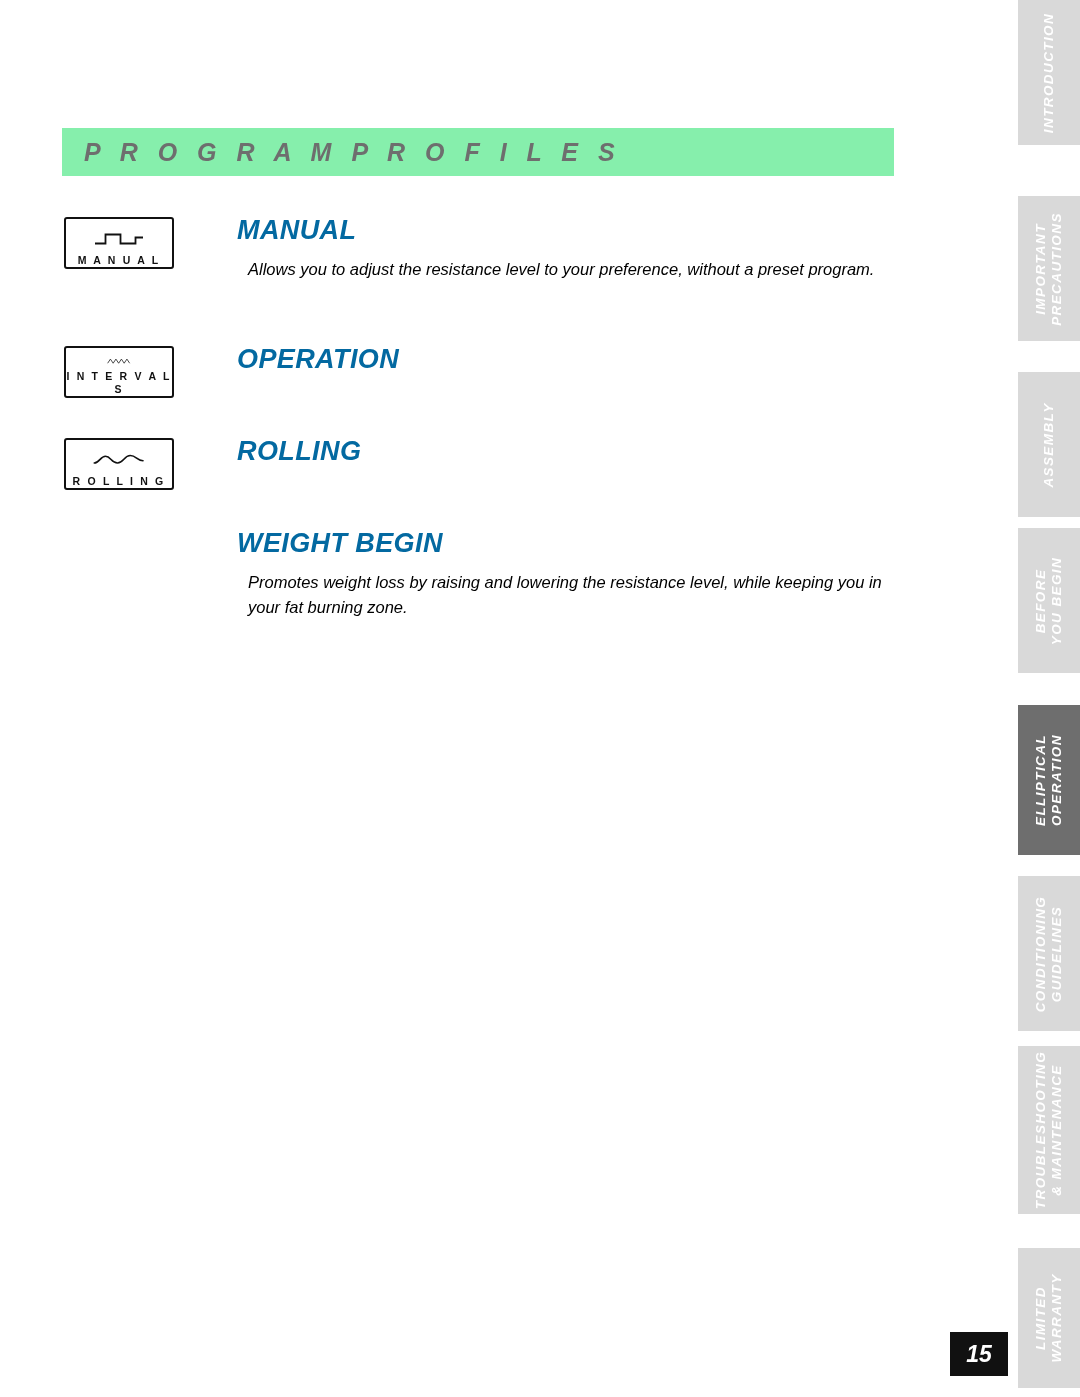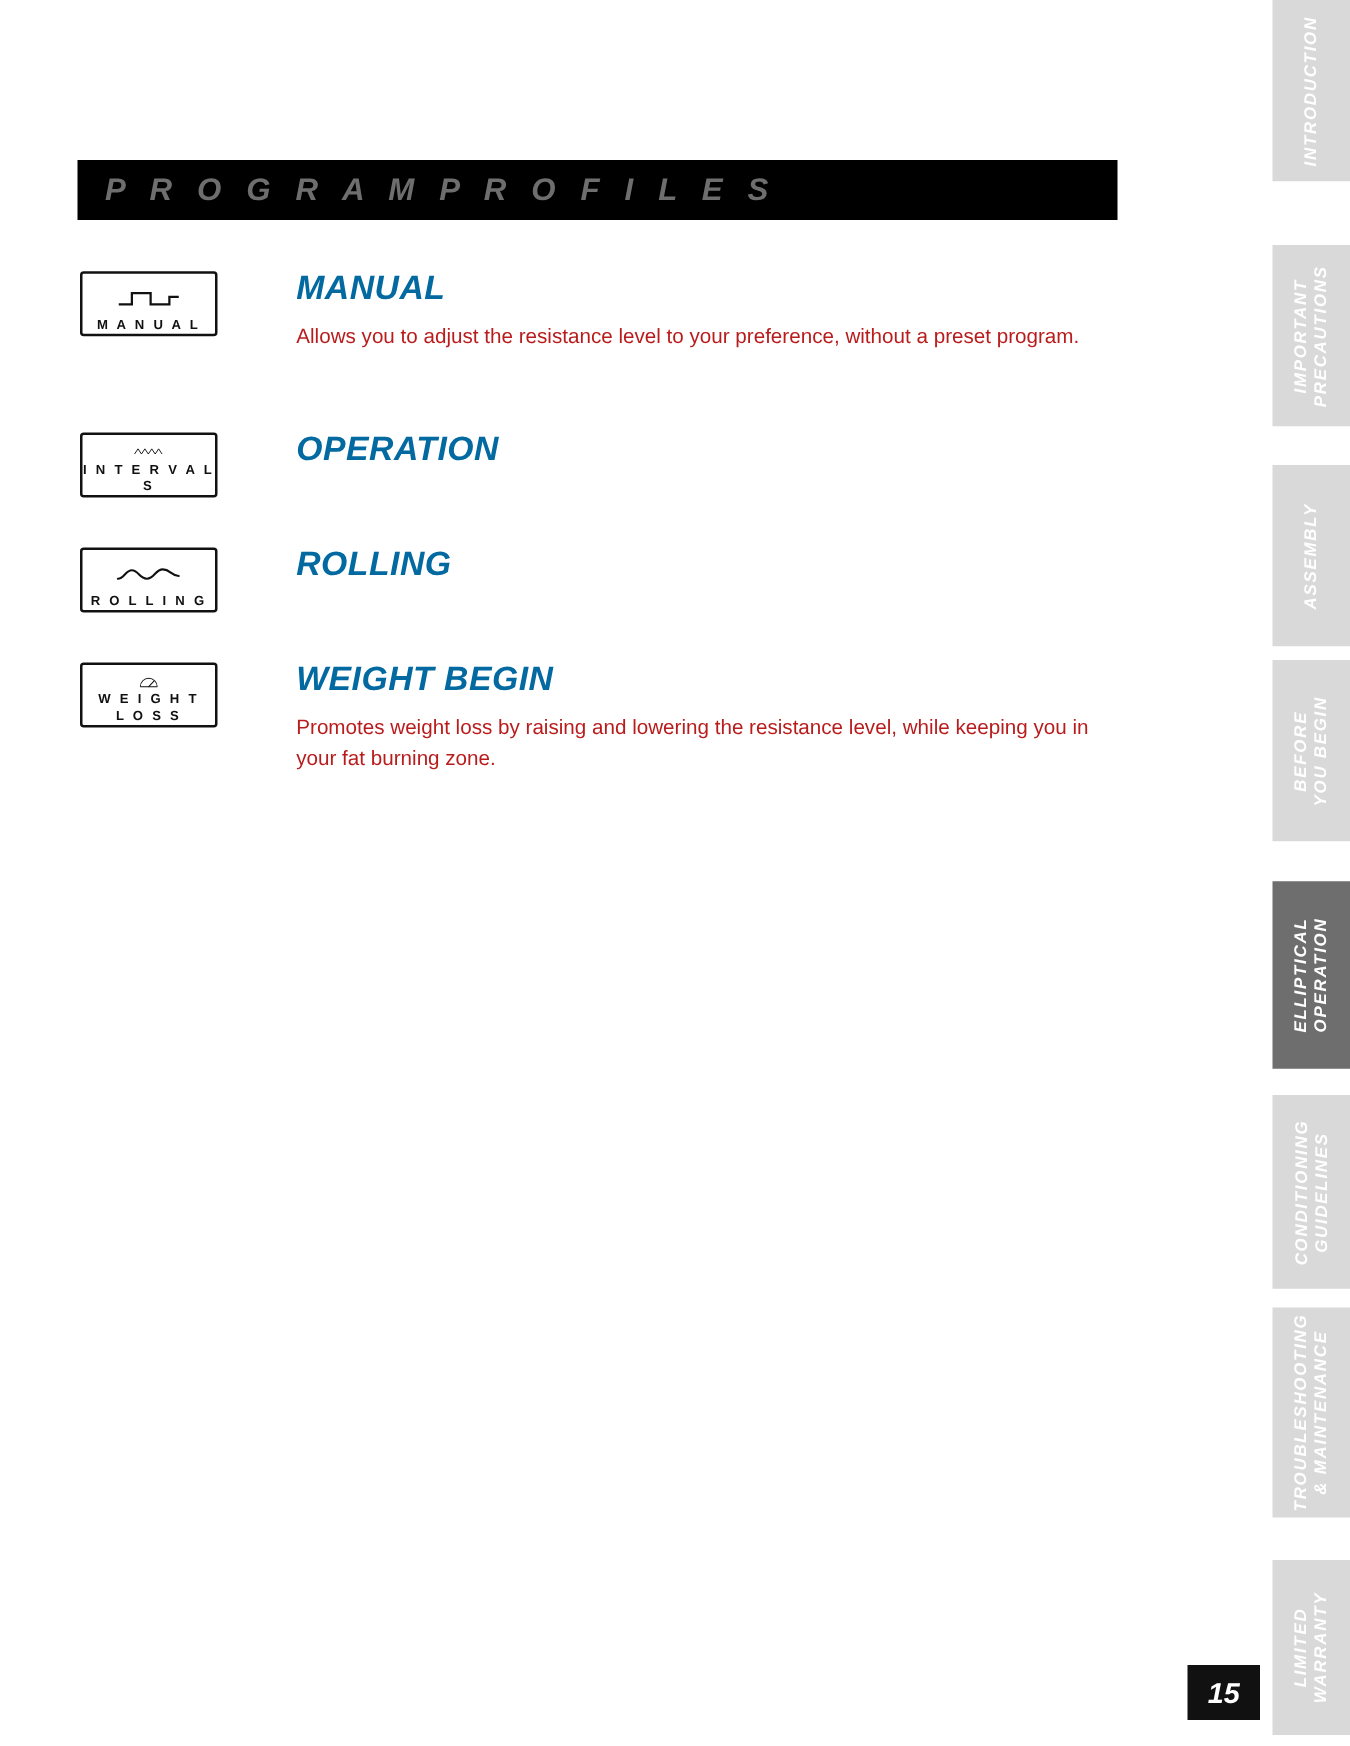--- a/index.html
+++ b/index.html
@@ -16,21 +16,21 @@
     overflow: hidden;
   }
 
   
   .title-bar {
     position: absolute;
     left: 62px;
     top: 128px;
     width: 832px;
     height: 48px;
-    background: #000000;
+    background: #86efac;
     display: flex;
     align-items: center;
   }
   .title-bar .title-text {
     font-style: italic;
     font-weight: bold;
     font-size: 25px;
     letter-spacing: 6.5px;
     color: #6e6e6e;
     padding-left: 22px;
@@ -88,24 +88,25 @@
   .entry-heading {
     font-style: italic;
     font-weight: bold;
     font-size: 27px;
     letter-spacing: 0.4px;
     color: #0369a1;
     margin: 0 0 12px 0;
     line-height: 30px;
   }
   .entry-desc {
+    font-style: italic;
     font-size: 16.5px;
     line-height: 25px;
-    color: #b91c1c;
-    margin: 0;
+    color: #000000;
+    margin: 11px;
     max-width: 655px;
   }
   .entry-desc.justified {
     text-align: justify;
   }
 
   
   #entry-manual { margin-bottom: 62px; }
   #entry-intervals { margin-bottom: 62px; }
   #entry-rolling { margin-bottom: 62px; }
@@ -199,29 +200,20 @@
         <path d="M7,20 C14,20 15,11 22,11 C29,11 30,20 38,20 C46,20 47,10 55,10 C63,10 64,17 72,17" fill="none" stroke="#111" stroke-width="2.2" stroke-linecap="round"></path>
       </svg>
       <div class="icon-label">R O L L I N G</div>
     </div>
     <div class="entry-text">
       <h2 class="entry-heading">ROLLING</h2>
     </div>
   </div>
 
   <div class="entry" id="entry-weight-loss">
-    <div class="icon-box">
-      <svg class="icon-glyph" viewBox="0 0 80 32">
-        <path d="M22,25 A18,18 0 0 1 58,25" fill="none" stroke="#111" stroke-width="2.2"></path>
-        <line x1="22" y1="25" x2="58" y2="25" stroke="#111" stroke-width="2.2"></line>
-        <line x1="40" y1="25" x2="51" y2="13" stroke="#111" stroke-width="2.2" stroke-linecap="round"></line>
-      </svg>
-      <div class="icon-label two-line">W E I G H T</div>
-      <div class="icon-label" style="margin-top:1px;">L O S S</div>
-    </div>
     <div class="entry-text">
       <h2 class="entry-heading">WEIGHT BEGIN</h2>
       <p class="entry-desc">Promotes weight loss by raising and lowering the resistance level, while keeping you in your fat burning zone.</p>
     </div>
   </div>
 
 </div>
 
 <div class="side-tabs">
 

